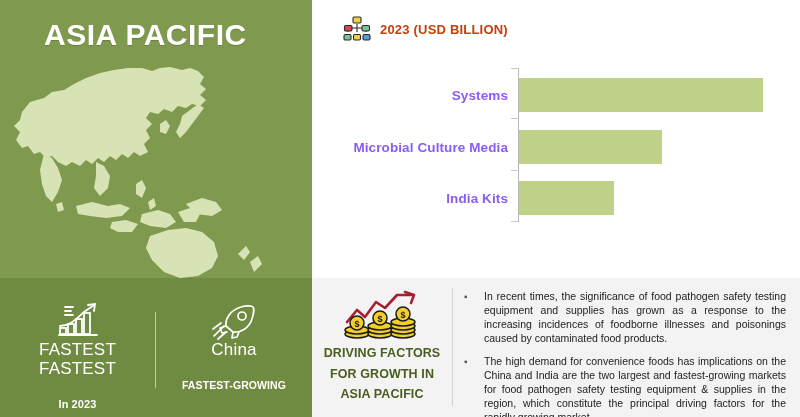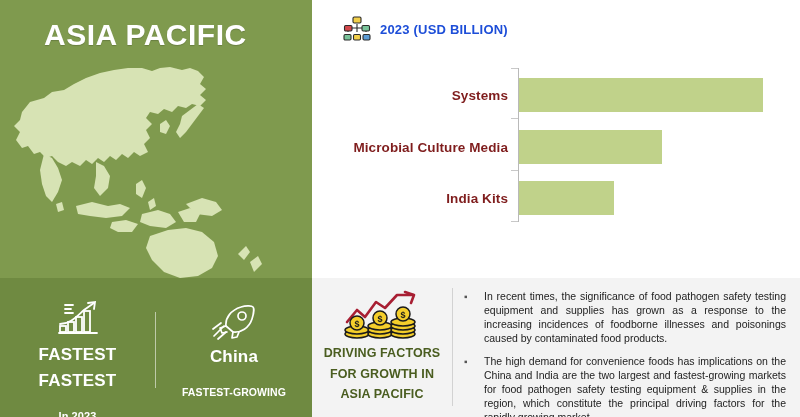--- a/index.html
+++ b/index.html
@@ -35,55 +35,55 @@
     justify-content:flex-start;padding-top:22px;box-sizing:border-box;
   }
   .stat-a{left:0;width:155px;}
   .stat-b{left:156px;width:156px;}
   .stat-divider{
     position:absolute;left:155px;top:34px;width:1px;height:76px;
     background:rgba(255,255,255,.55);
   }
   .stat-icon{height:40px;display:flex;align-items:flex-end;justify-content:center;}
   .stat-title{
-    color:#ffffff;font-weight:bold;font-size:17px;line-height:19px;
-    text-align:center;margin-top:7px;letter-spacing:.2px;
+    color:#ffffff;font-weight:normal;font-size:17px;line-height:19px;
+    text-align:center;letter-spacing:.2px;
   }
   .stat-title.sm{font-size:17px;}
   .stat-sub{
     color:#ffffff;font-size:11px;font-weight:bold;line-height:13px;
     text-align:center;margin-top:20px;letter-spacing:.1px;
   }
   .stat-sub.tiny{font-size:10.5px;}
 
   
   .chart-area{
     position:absolute;left:312px;top:0;width:488px;height:278px;
     background:#ffffff;
   }
   .chart-head{position:absolute;left:30px;top:14px;display:flex;align-items:center;}
   .chart-head-icon{width:30px;height:30px;margin-right:8px;flex:none;}
   .chart-head-text{display:flex;flex-direction:column;justify-content:center;}
   .chart-head-t1{
     color:#76913f;font-size:13px;font-weight:bold;line-height:15px;letter-spacing:.3px;
   }
   .chart-head-t2{
-    color:#1d4ed8;font-size:13px;font-weight:bold;line-height:15px;letter-spacing:.2px;
+    color:#c2410c;font-size:13px;font-weight:bold;line-height:15px;letter-spacing:.2px;
   }
 
   .plot{position:absolute;left:0;top:60px;width:488px;height:165px;}
   .axis-line{
     position:absolute;left:206px;top:8px;width:1px;height:154px;background:#b9b9b9;
   }
   .tick{position:absolute;left:199px;width:7px;height:1px;background:#c8c8c8;}
   .bar-row{position:absolute;left:0;width:488px;height:34px;}
   .bar-label{
     position:absolute;left:0;width:196px;top:0;height:34px;
     display:flex;align-items:center;justify-content:flex-end;
-    color:#7f1d1d;font-size:13.5px;font-weight:bold;letter-spacing:.1px;
+    color:#8b5cf6;font-size:13.5px;font-weight:bold;letter-spacing:.1px;
   }
   .bar{
     position:absolute;left:207px;top:0;height:34px;background:#c0d28a;
   }
 
   
   .facts-panel{
     position:absolute;left:312px;top:278px;width:488px;height:139px;
     background:#f3f3f3;
   }

